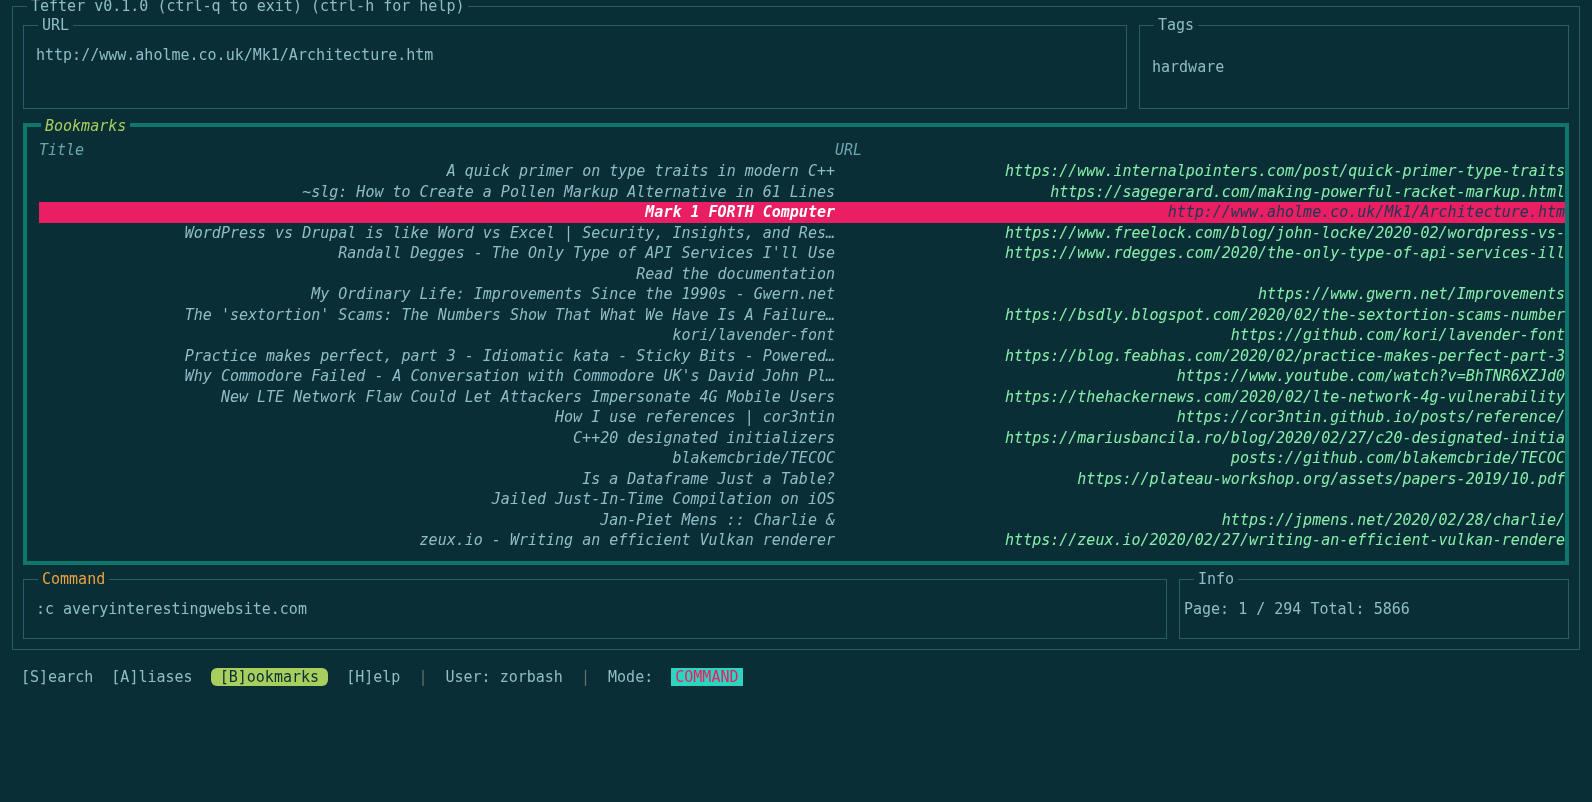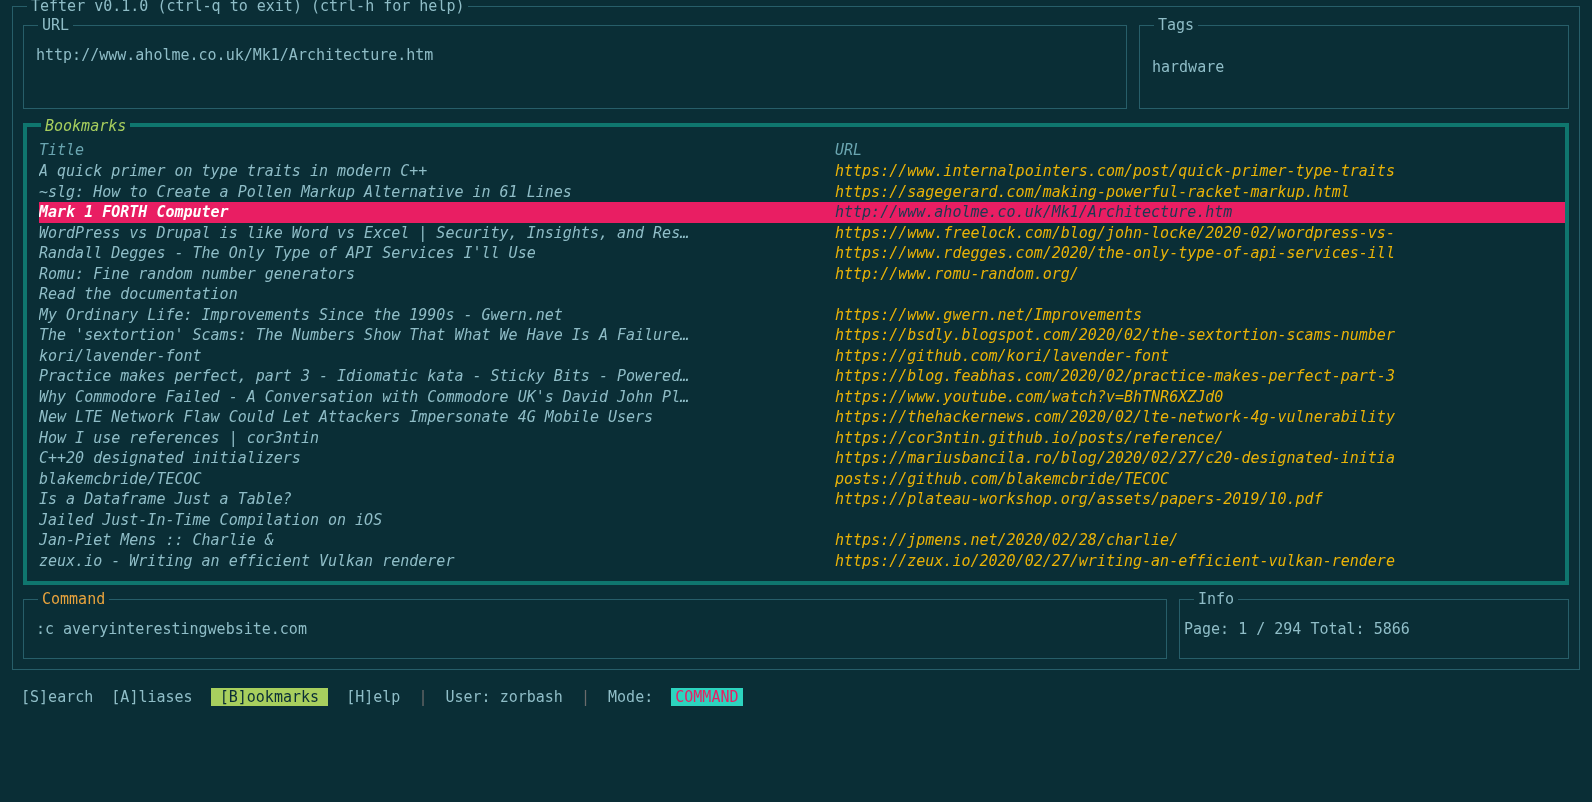--- a/index.html
+++ b/index.html
@@ -72,31 +72,32 @@
     flex-shrink: 0;
   }
   .col-url {
     flex: 1;
   }
   .row {
     display: flex;
     line-height: 20.5px;
     white-space: nowrap;
     overflow: hidden;
+    text-align: right;
   }
   .row .title {
     width: 796px;
     flex-shrink: 0;
     color: #8fbdc7;
     overflow: hidden;
     text-overflow: ellipsis;
   }
   .row .url {
     flex: 1;
-    color: #eab308;
+    color: #86efac;
     overflow: hidden;
   }
   .row.selected {
     background: #e91e63;
   }
   .row.selected .title {
     color: #ffffff;
     font-weight: bold;
   }
   .row.selected .url {
@@ -123,20 +124,21 @@
     padding: 20px 4px;
   }
   .statusbar {
     margin-top: 18px;
     color: #8fbdc7;
     white-space: pre;
   }
   .statusbar .tab-active {
     background: #a8cf5e;
     color: #0a2e36;
+    border-radius: 6px;
   }
   .statusbar .sep {
     color: #6b6b6b;
   }
   .statusbar .mode-val {
     background: #2dd4bf;
     color: #e91e63;
     padding: 0 4px;
   }
   .url-box .box-label, .tags-box .box-label, .info-box .box-label {
@@ -184,24 +186,20 @@
         </div>
         <div class="row">
           <div class="title">WordPress vs Drupal is like Word vs Excel | Security, Insights, and Res…</div>
           <div class="url">https://www.freelock.com/blog/john-locke/2020-02/wordpress-vs-</div>
         </div>
         <div class="row">
           <div class="title">Randall Degges - The Only Type of API Services I'll Use</div>
           <div class="url">https://www.rdegges.com/2020/the-only-type-of-api-services-ill</div>
         </div>
         <div class="row">
-          <div class="title">Romu: Fine random number generators</div>
-          <div class="url">http://www.romu-random.org/</div>
-        </div>
-        <div class="row">
           <div class="title">Read the documentation</div>
         </div>
         <div class="row">
           <div class="title">My Ordinary Life: Improvements Since the 1990s - Gwern.net</div>
           <div class="url">https://www.gwern.net/Improvements</div>
         </div>
         <div class="row">
           <div class="title">The 'sextortion' Scams: The Numbers Show That What We Have Is A Failure…</div>
           <div class="url">https://bsdly.blogspot.com/2020/02/the-sextortion-scams-number</div>
         </div>

